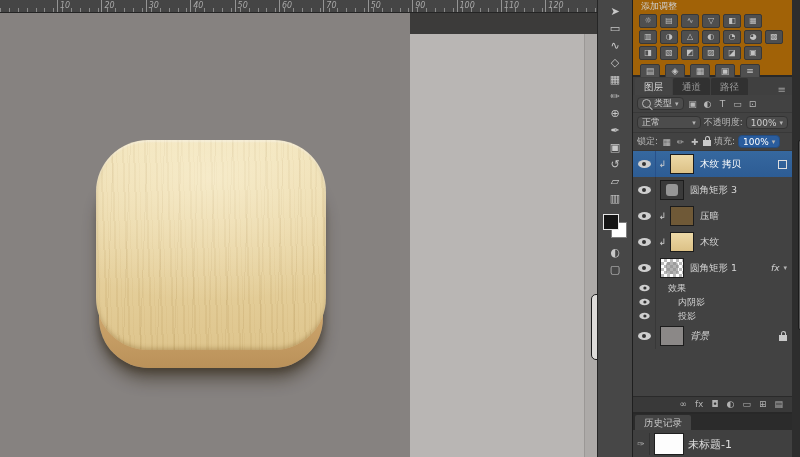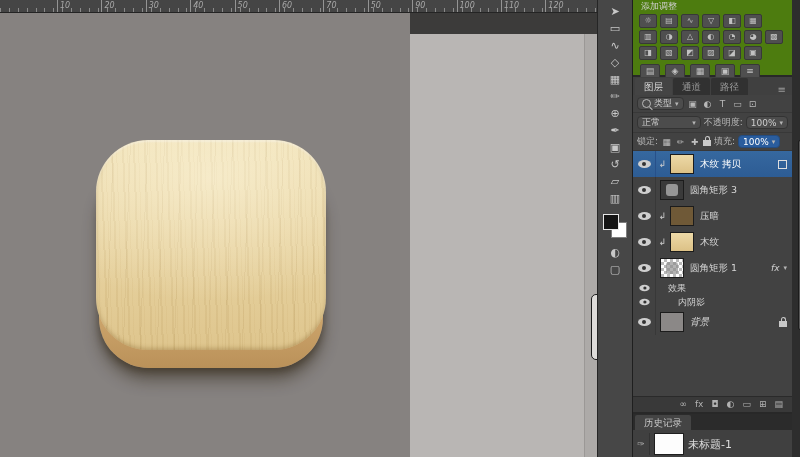--- a/index.html
+++ b/index.html
@@ -46,21 +46,21 @@
          border-left:1px solid #252525;border-right:1px solid #1f1f1f;box-sizing:border-box;}
   .tools{display:flex;flex-direction:column;align-items:center;padding-top:3px;}
   .tool{width:26px;height:17px;display:flex;align-items:center;justify-content:center;
         color:#c8c8c8;font-size:11px;border-radius:2px;}
   .swatches{position:relative;width:26px;height:26px;margin:6px auto 2px;}
   .swatch-back{position:absolute;right:1px;bottom:1px;width:14px;height:14px;background:#ffffff;border:1px solid #7d7d7d;}
   .swatch-front{position:absolute;left:1px;top:1px;width:14px;height:14px;background:#141414;border:1px solid #e6e6e6;}
 
   
   .panels{position:absolute;left:633px;top:0;width:159px;height:457px;background:#282828;}
-  .adj{position:absolute;left:0;top:0;width:100%;height:75px;background:#4d7c0f;box-sizing:border-box;}
+  .adj{position:absolute;left:0;top:0;width:100%;height:75px;background:#a16207;box-sizing:border-box;}
   .adj-title{height:13px;line-height:13px;padding-left:8px;font-size:9px;color:#cfcfcf;}
   .adj-row{display:flex;gap:3px;padding:1px 6px;}
   .adj-icon{width:16px;height:12px;background:#4f4f4f;border:1px solid #383838;border-radius:2px;
         color:#c2c2c2;font-size:8px;line-height:12px;text-align:center;box-sizing:content-box;}
   .adj-shortcuts{display:flex;gap:5px;padding:3px 7px;}
   .sc-icon{width:18px;height:13px;background:#4f4f4f;border:1px solid #383838;border-radius:2px;
         color:#c2c2c2;font-size:9px;line-height:13px;text-align:center;}
 
   .layers{position:absolute;left:0;top:77px;width:100%;height:335px;}
   .ltabs{height:18px;background:#404040;display:flex;align-items:flex-end;padding-left:2px;gap:1px;}
@@ -369,20 +369,26 @@
                 <span class="eye"></span>
               </div>
             <span class="fxname1">效果</span>
           </div>
           <div class="fxrow">
             <div class="eye-cell">
                 <span class="eye"></span>
               </div>
             <span class="fxname2">内阴影</span>
           </div>
+          <div class="fxrow">
+            <div class="eye-cell">
+                <span class="eye"></span>
+              </div>
+            <span class="fxname2">投影</span>
+          </div>
 
           <div class="lrow">
             <div class="eye-cell">
                 <span class="eye"></span>
               </div>
             <span class="thumb t-bg"></span>
             <span class="lname" style="font-style:italic;">背景</span>
             <div class="row-right">
                 <span class="css-lock"></span>
               </div>

